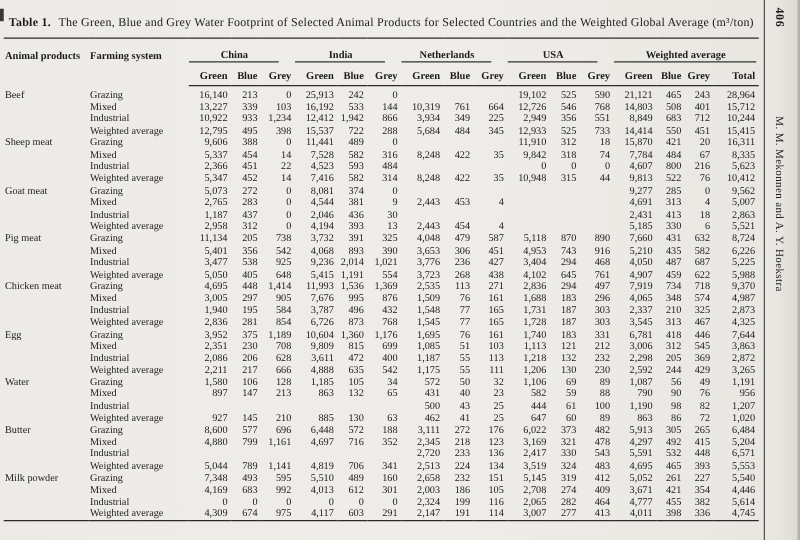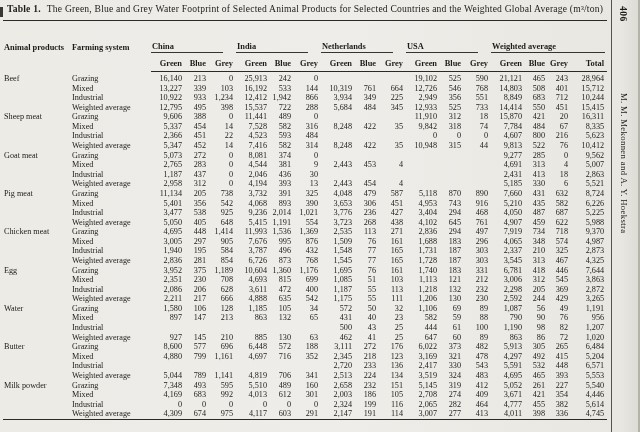--- a/index.html
+++ b/index.html
@@ -5,36 +5,36 @@
   html,body{margin:0;padding:0;}
   body{
     width:640px;height:432px;overflow:hidden;
     background:#eceae5;
     font-family:"Liberation Serif","DejaVu Serif",serif;
     color:#1d1c1a;
     position:relative;
   }
   .page{position:absolute;inset:0;background:linear-gradient(90deg,#edebe6 0%,#efede9 55%,#e9e7e1 97%,#dcdad4 100%);}
   .scan-mark{position:absolute;left:0;top:7px;width:3px;height:10px;background:#3a3833;}
-  .content{position:absolute;left:3px;top:3px;width:606px;}
+  .content{position:absolute;left:3px;top:13px;width:606px;}
   .caption{
     font-size:9.6px;line-height:12px;text-align:justify;
     letter-spacing:.2px;margin:0 2px 5px 4px;
   }
   .caption b{font-weight:bold;margin-right:6px;}
   table{
     border-collapse:collapse;table-layout:fixed;width:604px;
     font-size:8.2px;
     border-top:1.4px solid #2b2a27;
     border-bottom:1.2px solid #2b2a27;
   }
   th,td{padding:0;white-space:nowrap;overflow:hidden;font-weight:normal;}
   thead th{font-weight:bold;text-align:left;vertical-align:top;font-size:8.4px;}
-  thead tr.grp-row th{padding-top:21px;height:15px;}
-  .grp{border-bottom:1px solid #35342f;padding:0 0 1px 1px;margin-right:13px;}
+  thead tr.grp-row th{padding-top:8px;height:15px;}
+  .grp{border-bottom:1px solid #35342f;padding:0 0 1px 1px;margin-right:13px;text-align:center;}
   .grp.last{margin-right:2px;}
   thead tr.sub-row th{height:14px;line-height:14px;border-bottom:1.1px solid #2b2a27;}
   thead th.rowhead{line-height:11px;padding-top:4px;padding-left:1px;}
   .num{text-align:right;padding-right:3px;}
   tbody td{line-height:9.58px;height:9.58px;}
   tbody td.prod{padding-left:1px;}
   tbody td.sys{padding-left:1px;}
   tbody tr.first-body td{padding-top:2px;margin-top:48px;}
   .vrule{position:absolute;top:0;left:611px;width:1px;height:432px;background:#55534d;}
   .edge{position:absolute;top:0;right:0;width:2px;height:432px;background:#b5b2aa;}
@@ -539,21 +539,21 @@
             <td class="num">418</td>
             <td class="num">446</td>
             <td class="num">7,644</td>
           </tr>
           <tr>
             <td class="prod"></td>
             <td class="sys">Mixed</td>
             <td class="num">2,351</td>
             <td class="num">230</td>
             <td class="num">708</td>
-            <td class="num">4,693</td>
+            <td class="num">9,809</td>
             <td class="num">815</td>
             <td class="num">699</td>
             <td class="num">1,085</td>
             <td class="num">51</td>
             <td class="num">103</td>
             <td class="num">1,113</td>
             <td class="num">121</td>
             <td class="num">212</td>
             <td class="num">3,006</td>
             <td class="num">312</td>

